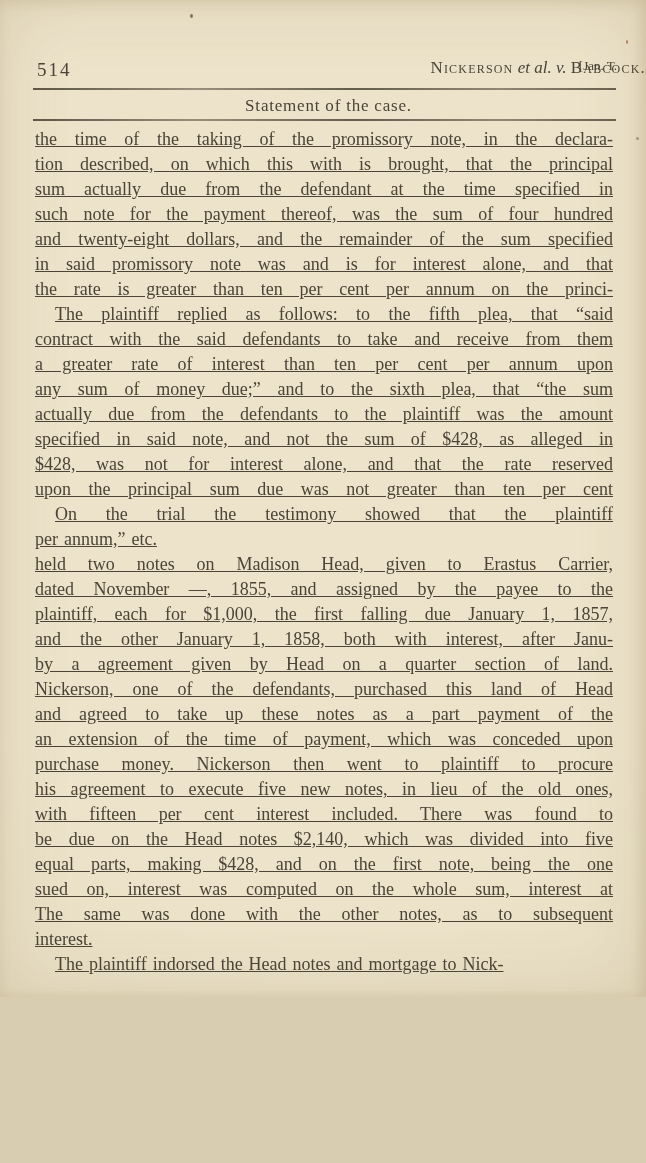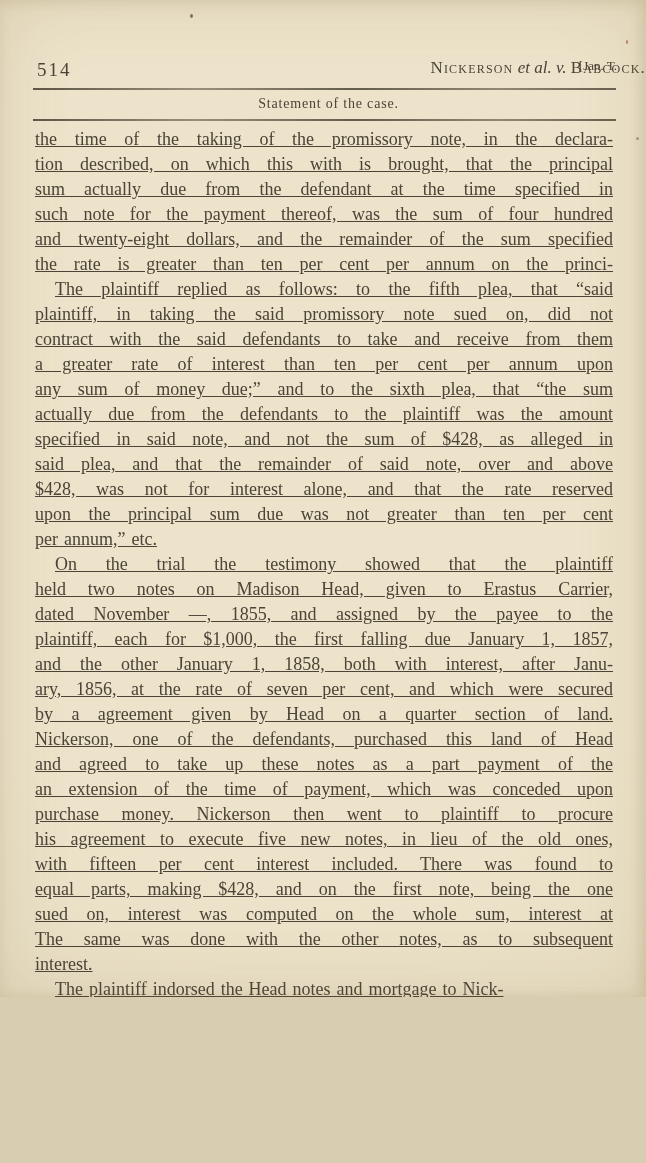--- a/index.html
+++ b/index.html
@@ -19,21 +19,21 @@
   .runhead{position:absolute;left:0;right:0;top:0;text-align:right;font-size:17px;white-space:nowrap;}
   .sc{font-variant:small-caps;letter-spacing:1.2px;}
   .it{font-style:italic;}
   .term{position:absolute;right:29px;top:0;font-size:13px;}
   .rule{
     position:absolute;left:33px;right:30px;height:1.6px;
     background:linear-gradient(90deg, rgba(82,74,58,.92), rgba(82,74,58,.55) 28%, rgba(82,74,58,.88) 55%, rgba(82,74,58,.6) 80%, rgba(82,74,58,.85));
   }
   .rule1{top:88px;}
   .rule2{top:119px;}
-  .heading{position:absolute;top:96px;left:0;right:0;text-align:center;font-size:14px;letter-spacing:.8px;margin-left:11px;}
+  .heading{position:absolute;top:96px;left:0;right:0;text-align:center;font-size:17px;letter-spacing:.8px;margin-left:11px;}
   .bodytext{
     position:absolute;top:127px;left:35px;width:578px;
     font-size:18px;line-height:25px;word-spacing:1.5px;text-decoration:underline;
   }
   .line{text-align:justify;text-align-last:justify;}
   .line.para-end{text-align-last:left;}
   .line.indent{text-indent:20px;}
   .speck{position:absolute;border-radius:50%;pointer-events:none;}
 </style>
 </head>
@@ -57,45 +57,44 @@
   <div class="heading">Statement of the case.</div>
 
   <div class="rule rule2"></div>
 
   <div class="bodytext">
       <div class="line">the time of the taking of the promissory note, in the declara-</div>
       <div class="line">tion described, on which this with is brought, that the principal</div>
       <div class="line">sum actually due from the defendant at the time specified in</div>
       <div class="line">such note for the payment thereof, was the sum of four hundred</div>
       <div class="line">and twenty-eight dollars, and the remainder of the sum specified</div>
+      <div class="line">in said promissory note was and is for interest alone, and that</div>
       <div class="line">the rate is greater than ten per cent per annum on the princi-</div>
       <div class="line indent">The plaintiff replied as follows: to the fifth plea, that “said</div>
-      <div class="line">plaintiff, in taking the said promissory note sued on, did not</div>
       <div class="line">contract with the said defendants to take and receive from them</div>
       <div class="line">a greater rate of interest than ten per cent per annum upon</div>
       <div class="line">any sum of money due;” and to the sixth plea, that “the sum</div>
       <div class="line">actually due from the defendants to the plaintiff was the amount</div>
       <div class="line">specified in said note, and not the sum of $428, as alleged in</div>
-      <div class="line">said plea, and that the remainder of said note, over and above</div>
       <div class="line">$428, was not for interest alone, and that the rate reserved</div>
       <div class="line">upon the principal sum due was not greater than ten per cent</div>
+      <div class="line indent">On the trial the testimony showed that the plaintiff</div>
       <div class="line para-end">per annum,” etc.</div>
-      <div class="line indent">On the trial the testimony showed that the plaintiff</div>
       <div class="line">held two notes on Madison Head, given to Erastus Carrier,</div>
       <div class="line">dated November —, 1855, and assigned by the payee to the</div>
       <div class="line">plaintiff, each for $1,000, the first falling due January 1, 1857,</div>
       <div class="line">and the other January 1, 1858, both with interest, after Janu-</div>
-      <div class="line">ary, 1856, at the rate of seven per cent, and which were secured</div>
       <div class="line">by a agreement given by Head on a quarter section of land.</div>
       <div class="line">Nickerson, one of the defendants, purchased this land of Head</div>
       <div class="line">and agreed to take up these notes as a part payment of the</div>
       <div class="line">an extension of the time of payment, which was conceded upon</div>
       <div class="line">purchase money.  Nickerson then went to plaintiff to procure</div>
       <div class="line">his agreement to execute five new notes, in lieu of the old ones,</div>
       <div class="line">with fifteen per cent interest included.  There was found to</div>
+      <div class="line">be due on the Head notes $2,140, which was divided into five</div>
       <div class="line">equal parts, making $428, and on the first note, being the one</div>
       <div class="line">sued on, interest was computed on the whole sum, interest at</div>
       <div class="line">The same was done with the other notes, as to subsequent</div>
       <div class="line para-end">interest.</div>
       <div class="line indent para-end">The plaintiff indorsed the Head notes and mortgage to Nick-</div>
     </div>
 
   <div class="speck" style="left:190px;top:14px;width:3px;height:4px;background:rgba(90,82,66,.75);"></div>
   <div class="speck" style="left:626px;top:40px;width:2px;height:4px;background:rgba(160,85,50,.7);"></div>
   <div class="speck" style="left:636px;top:137px;width:3px;height:3px;background:rgba(100,90,70,.5);"></div>

